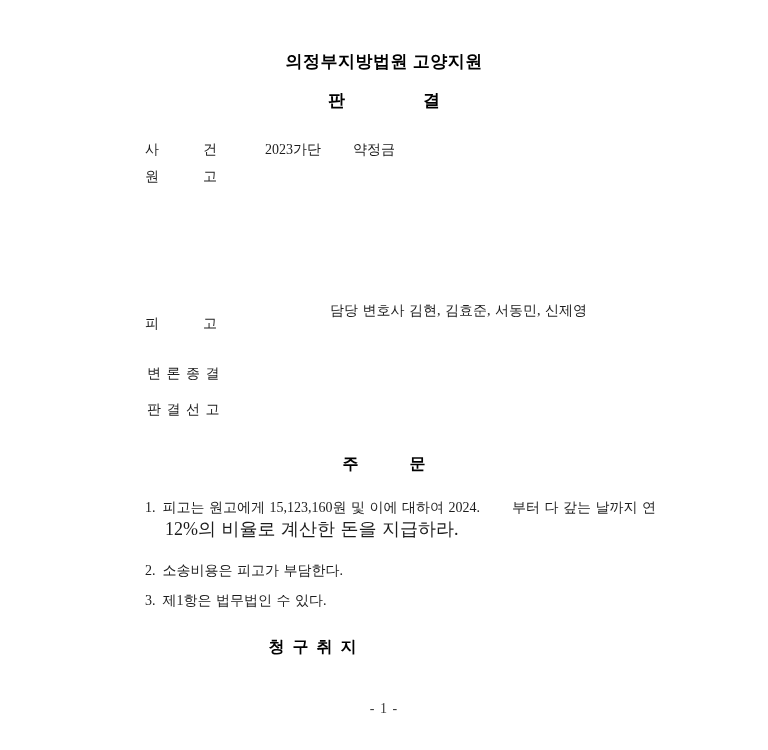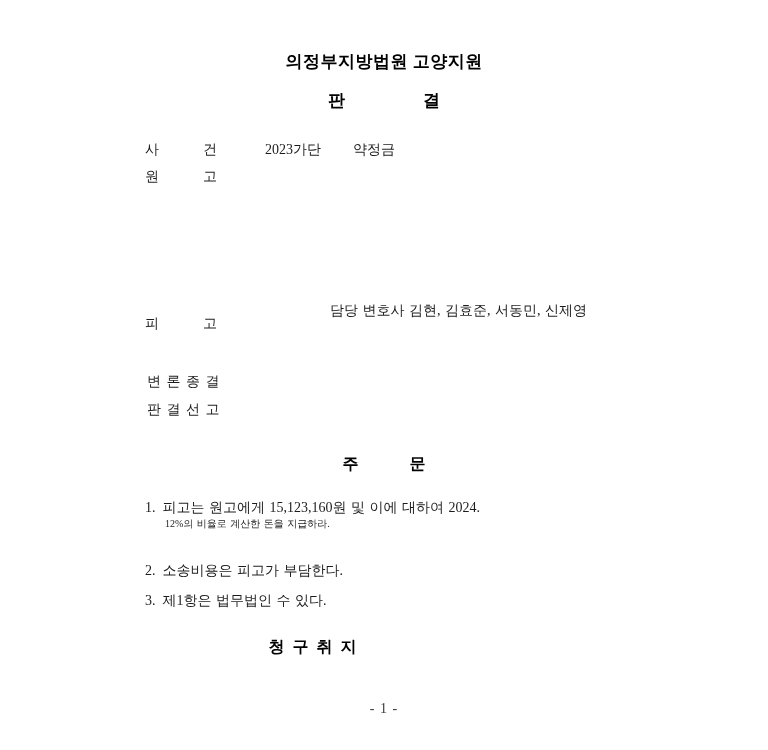--- a/index.html
+++ b/index.html
@@ -48,27 +48,27 @@
     display: inline-flex; width: 72px;
     justify-content: space-between;
   }
   .case-number { margin-left: 48px; }
   .case-name   { margin-left: 32px; }
 
   .counsel-1 { top: 257px; left: 264px; font-size: 14px; word-spacing: 1px; }
   .counsel-2 { top: 302px; left: 330px; font-size: 14px; word-spacing: 1px; }
 
   .date-row { font-size: 14px; letter-spacing: 1px; }
-  .row-closing    { top: 373px; left: 147px; text-align: right; }
+  .row-closing    { top: 365px; left: 147px; text-align: right; }
   .row-sentencing { top: 401px; left: 147px; font-family: Liberation Serif, serif; }
 
   
   .order-item { font-size: 14px; word-spacing: 1px; display: flex; align-items: baseline; }
   .item-1-l1 { top: 487px; left: 145px; }
-  .item-1-l2 { top: 518px; left: 165px; font-size: 10px; word-spacing: 1px; }
+  .item-1-l2 { top: 518px; left: 165px; font-size: 18px; word-spacing: 1px; }
   .item-2    { top: 550px; left: 145px; }
   .item-3    { top: 580px; left: 145px; }
   .item-number { display: inline-block; }
   .item-text { margin-left: 7px; margin-top: 12px; }
   .date-gap { display: inline-block; width: 32px; }
 
   .page-number {
     top: 700px; left: 0; width: 768px;
     text-align: center;
     font-size: 14px; color: #3a3a3a;
@@ -119,20 +119,21 @@
 
   <div class="line order-heading">
     <span>주</span>
     <span>문</span>
   </div>
 
   <div class="line order-item item-1-l1">
     <span class="item-number">1.</span>
     <span class="item-text">피고는 원고에게 15,123,160원 및 이에 대하여 2024.</span>
     <span class="date-gap"></span>
+    <span>부터 다 갚는 날까지 연</span>
   </div>
 
   <div class="line item-1-l2">12%의 비율로 계산한 돈을 지급하라.</div>
 
   <div class="line order-item item-2">
     <span class="item-number">2.</span>
     <span class="item-text">소송비용은 피고가 부담한다.</span>
   </div>
 
   <div class="line order-item item-3">

